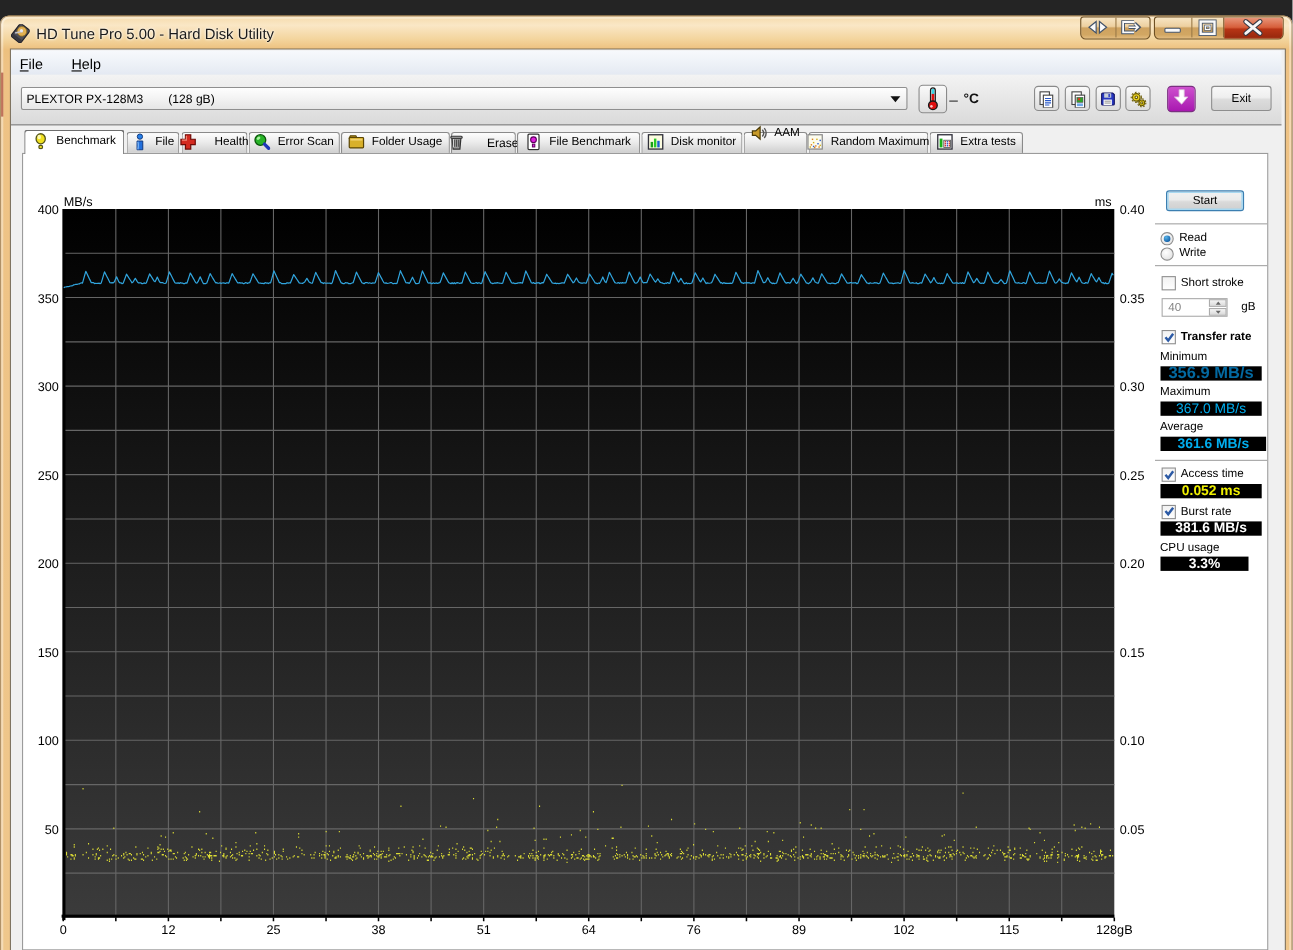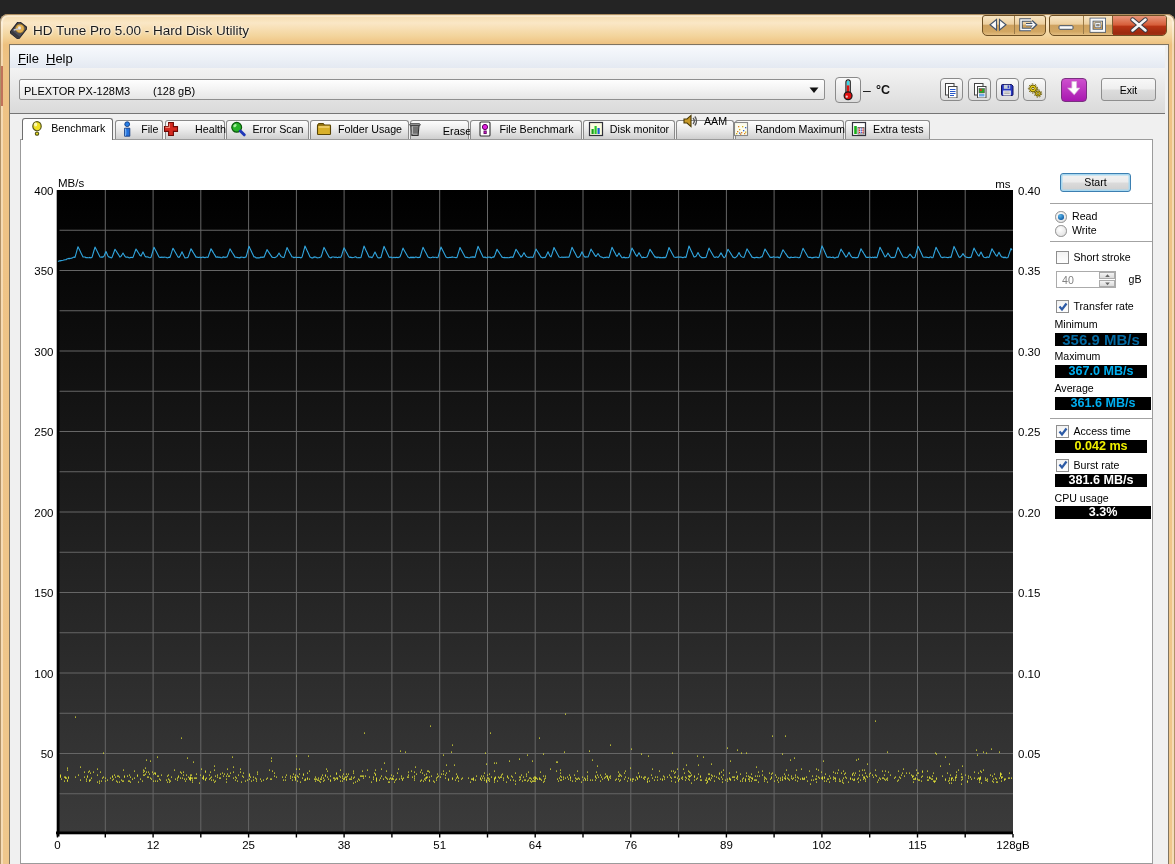--- a/index.html
+++ b/index.html
@@ -46,21 +46,21 @@
  <path d="M83.5 4.6 L96.5 15.4 M96.5 4.6 L83.5 15.4" stroke="#3A3A44" stroke-width="4.6" stroke-linecap="round"></path>
  <path d="M83.5 4.6 L96.5 15.4 M96.5 4.6 L83.5 15.4" stroke="#F6F6F6" stroke-width="2.6" stroke-linecap="round"></path>
 </svg>
 
 <div style="position:absolute;left:0.5px;top:52px;width:2.5px;height:40px;background:rgba(150,30,20,.55)"></div>
 
 <div style="position:absolute;left:8.5px;top:30px;width:1158px;height:825px;border:1.5px solid rgba(90,75,50,.75);background:#F0F0F0;border-radius:0 0 1px 1px"></div>
 
 <div style="position:absolute;left:10px;top:31.5px;width:1155px;height:22.5px;background:linear-gradient(180deg,#F7F9FC 0%,#EDF1F7 55%,#E4E9F2 100%)"></div>
 <div class="t13" style="position:absolute;left:18px;top:37px"><span style="text-decoration:underline">F</span>ile</div>
-<div class="t13" style="position:absolute;left:46px;top:37px"><span style="text-decoration:underline">H</span>elp</div>
+<div class="t13" style="position:absolute;left:65px;top:37px"><span style="text-decoration:underline">H</span>elp</div>
 
 <div style="position:absolute;left:10px;top:54px;width:1155px;height:44.5px;background:linear-gradient(180deg,#F3F3F3,#DADADA)"></div>
 <div style="position:absolute;left:10px;top:98.5px;width:1155px;height:1.8px;background:#757575"></div>
 
 <div style="position:absolute;left:19px;top:65px;width:806px;height:20.5px;border:1px solid #8F8F8F;border-radius:2px;background:linear-gradient(180deg,#FEFEFE,#F4F4F4 45%,#E6E6E6);box-sizing:border-box"></div>
 <div style="position:absolute;left:24px;top:70.5px;font-size:11px;color:#000;white-space:nowrap">PLEXTOR PX-128M3</div>
 <div style="position:absolute;left:153px;top:70.5px;font-size:11px;color:#000;white-space:nowrap">(128 gB)</div>
 <svg style="position:absolute;left:808px;top:72px" width="12" height="8" viewBox="0 0 12 8">
       <path d="M1.5 1.5 h9 L6 7 z" fill="#111"></path>
     </svg>
@@ -293,35 +293,35 @@
 <div style="position:absolute;left:1099px;top:265.5px;width:16px;height:7.5px;border:1px solid #ACACAC;background:linear-gradient(180deg,#F4F4F4,#DADADA);box-sizing:border-box"></div>
 <svg style="position:absolute;left:1102.5px;top:259px" width="9" height="14" viewBox="0 0 9 14">
         <path d="M4.5 1.2 L6.8 4 H2.2 z" fill="#666"></path>
         <path d="M4.5 12.3 L2.2 9.5 H6.8 z" fill="#666"></path>
       </svg>
 <div style="position:absolute;left:1128.5px;top:258.5px;font-size:10.6px;color:#000;white-space:nowrap;">gB</div>
 <div style="position:absolute;left:1056px;top:286px;width:13px;height:13px;border:1px solid #8E8E8E;background:linear-gradient(180deg,#F2F2F2,#FEFEFE);box-sizing:border-box"></div>
       <svg style="position:absolute;left:1057.5px;top:287.5px" width="10" height="10" viewBox="0 0 10 10">
         <path d="M1.5 4.5 L4 7.5 L8.5 1.5" fill="none" stroke="#2C5AA5" stroke-width="2.2"></path>
       </svg>
-      <div style="position:absolute;left:1073.5px;top:286px;font-size:10.6px;color:#000;white-space:nowrap;">Transfer rate</div>
+      <div style="position:absolute;left:1073.5px;top:286px;font-size:10.6px;color:#000;white-space:nowrap;font-weight:bold;">Transfer rate</div>
 <div style="position:absolute;left:1054.5px;top:303.5px;font-size:10.6px;color:#000;white-space:nowrap;">Minimum</div>
 <div style="position:absolute;left:1055px;top:318.5px;width:92px;height:13px;background:#000;color:#0369a1;font-weight:bold;font-size:15px;line-height:13px;text-align:center">356.9 MB/s</div>
 <div style="position:absolute;left:1054.5px;top:336px;font-size:10.6px;color:#000;white-space:nowrap;">Maximum</div>
-<div style="position:absolute;left:1055px;top:350.8px;width:92px;height:13px;background:#000;color:#00AEEF;font-weight:bold;font-size:12.6px;line-height:13px;text-align:center">367.0 MB/s</div>
+<div style="position:absolute;left:1055px;top:350.8px;width:92px;height:13px;background:#000;color:#00AEEF;font-weight:normal;font-size:12.6px;line-height:13px;text-align:center">367.0 MB/s</div>
 <div style="position:absolute;left:1054.5px;top:368px;font-size:10.6px;color:#000;white-space:nowrap;">Average</div>
 <div style="position:absolute;left:1055px;top:382.8px;width:96px;height:13px;background:#000;color:#00AEEF;font-weight:bold;font-size:12.6px;line-height:13px;text-align:center">361.6 MB/s</div>
 <div style="position:absolute;left:1050px;top:403.5px;width:102px;height:1px;background:#A3A3A3"></div>
 <div style="position:absolute;left:1056px;top:411px;width:13px;height:13px;border:1px solid #8E8E8E;background:linear-gradient(180deg,#F2F2F2,#FEFEFE);box-sizing:border-box"></div>
       <svg style="position:absolute;left:1057.5px;top:412.5px" width="10" height="10" viewBox="0 0 10 10">
         <path d="M1.5 4.5 L4 7.5 L8.5 1.5" fill="none" stroke="#2C5AA5" stroke-width="2.2"></path>
       </svg>
       <div style="position:absolute;left:1073.5px;top:411px;font-size:10.6px;color:#000;white-space:nowrap;">Access time</div>
-<div style="position:absolute;left:1055px;top:425.8px;width:92px;height:13px;background:#000;color:#F0F000;font-weight:bold;font-size:12.6px;line-height:13px;text-align:center">0.042 ms</div>
+<div style="position:absolute;left:1055px;top:425.8px;width:92px;height:13px;background:#000;color:#F0F000;font-weight:bold;font-size:12.6px;line-height:13px;text-align:center">0.052 ms</div>
 <div style="position:absolute;left:1056px;top:444.5px;width:13px;height:13px;border:1px solid #8E8E8E;background:linear-gradient(180deg,#F2F2F2,#FEFEFE);box-sizing:border-box"></div>
       <svg style="position:absolute;left:1057.5px;top:446.0px" width="10" height="10" viewBox="0 0 10 10">
         <path d="M1.5 4.5 L4 7.5 L8.5 1.5" fill="none" stroke="#2C5AA5" stroke-width="2.2"></path>
       </svg>
       <div style="position:absolute;left:1073.5px;top:444.5px;font-size:10.6px;color:#000;white-space:nowrap;">Burst rate</div>
 <div style="position:absolute;left:1055px;top:459.5px;width:92px;height:13px;background:#000;color:#FFF;font-weight:bold;font-size:12.6px;line-height:13px;text-align:center">381.6 MB/s</div>
 <div style="position:absolute;left:1054.5px;top:477.5px;font-size:10.6px;color:#000;white-space:nowrap;">CPU usage</div>
-<div style="position:absolute;left:1055px;top:491.8px;width:96px;height:13px;background:#000;color:#FFF;font-weight:bold;font-size:12.6px;line-height:13px;text-align:center">3.3%</div>
+<div style="position:absolute;left:1055px;top:491.8px;width:80px;height:13px;background:#000;color:#FFF;font-weight:bold;font-size:12.6px;line-height:13px;text-align:center">3.3%</div>
 </div>
 </div>
 </body></html>

